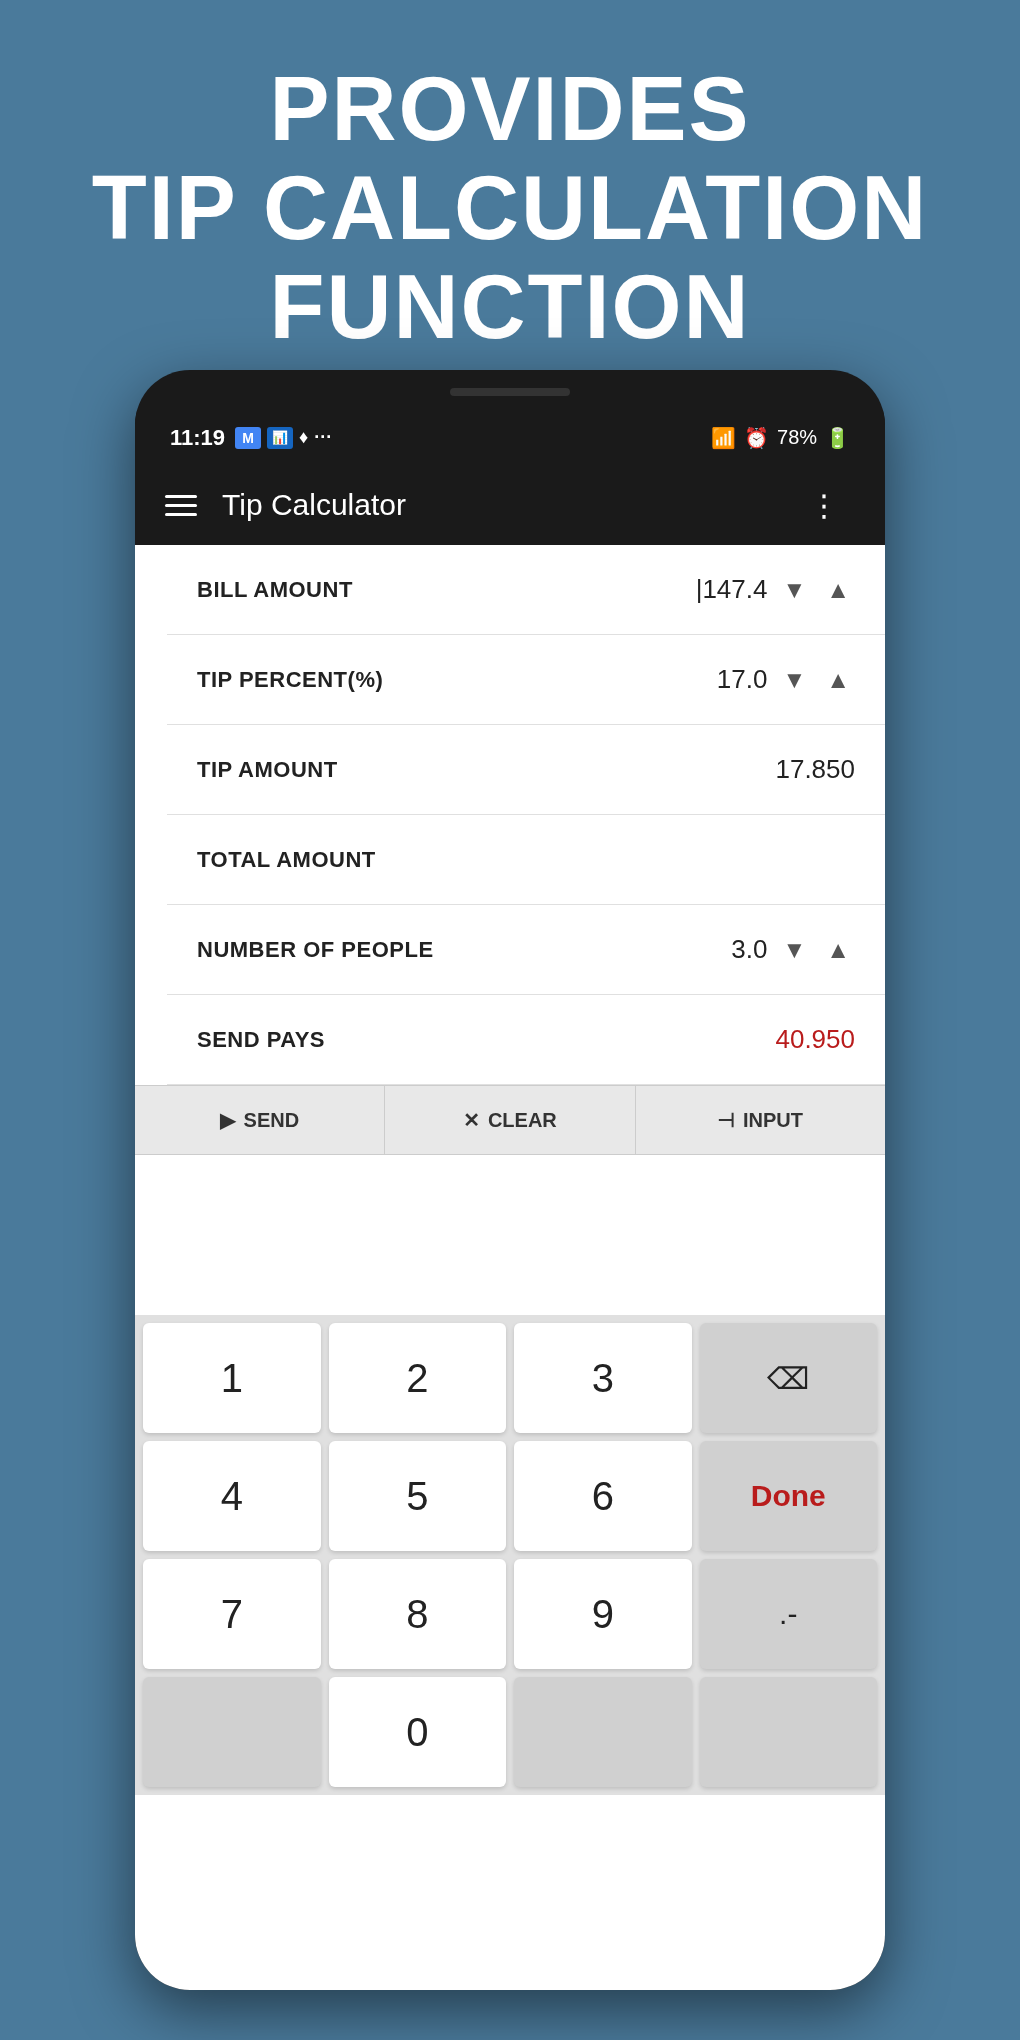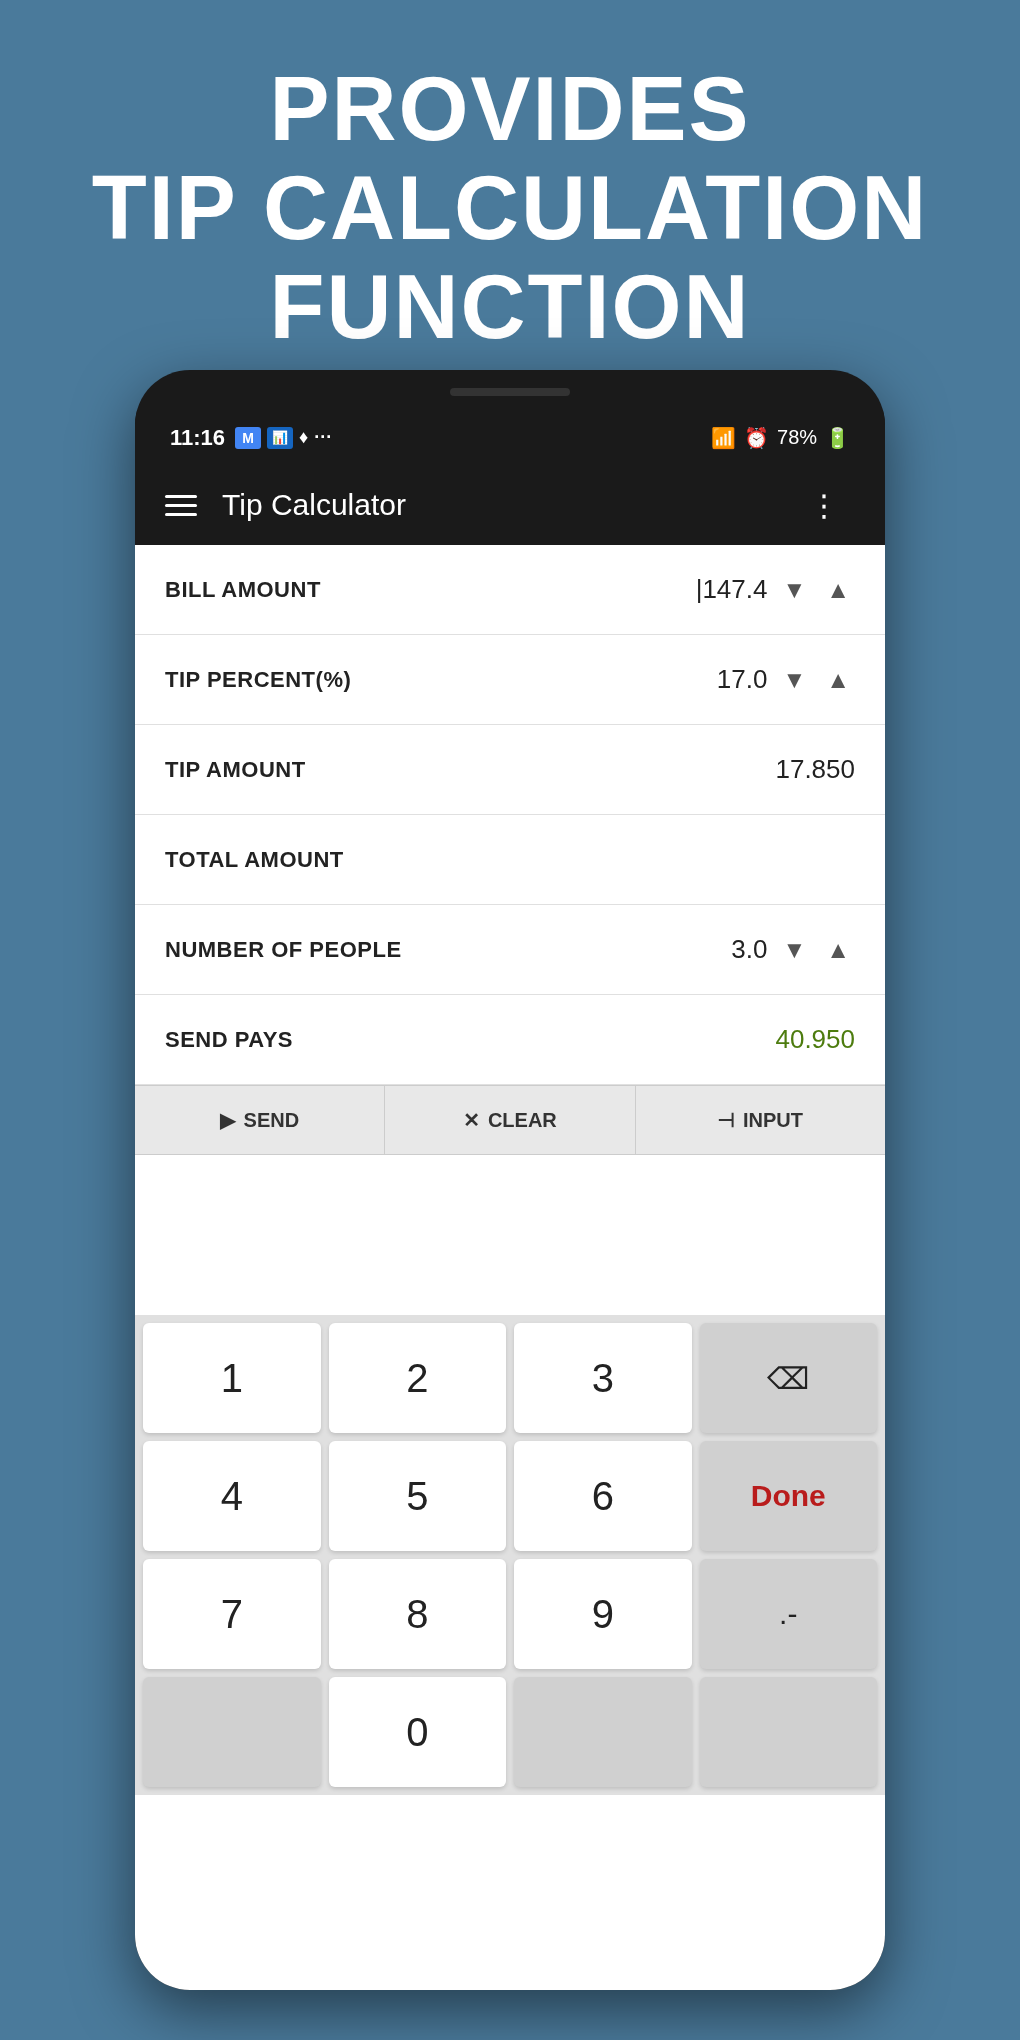--- a/index.html
+++ b/index.html
@@ -155,20 +155,21 @@
       right: 0;
       bottom: 0;
       background: white;
       overflow: hidden;
     }
 
     
     .calc-fields {
       background: white;
       padding: 0;
+      margin-left: 32px;
     }
 
     .field-row {
       display: flex;
       align-items: center;
       justify-content: space-between;
       padding: 22px 30px;
       border-bottom: 1px solid #e0e0e0;
       min-height: 90px;
     }
@@ -187,21 +188,21 @@
     }
 
     .field-value {
       font-size: 26px;
       color: #222;
       min-width: 80px;
       text-align: right;
     }
 
     .field-value.red {
-      color: #4d7c0f;
+      color: #b91c1c;
     }
 
     .arrow-btn {
       background: none;
       border: none;
       cursor: pointer;
       padding: 5px;
       color: #555;
     }
 
@@ -337,21 +338,21 @@
     <span>TIP CALCULATION</span><br>
     <span>FUNCTION</span>
   </h1>
 </div>
 
 <div class="phone-frame">
   <div class="phone-speaker"></div>
 
   <div class="status-bar">
     <div class="status-left">
-      <span>11:16</span>
+      <span>11:19</span>
       <div class="status-icons">
         <div class="notification-icon">M</div>
         <div class="notification-icon2">📊</div>
         <span style="color:white;font-size:18px;">♦</span>
         <span style="color:white;font-size:18px;">···</span>
       </div>
     </div>
     <div class="status-right">
       <span>📶</span>
       <span>⏰</span>

